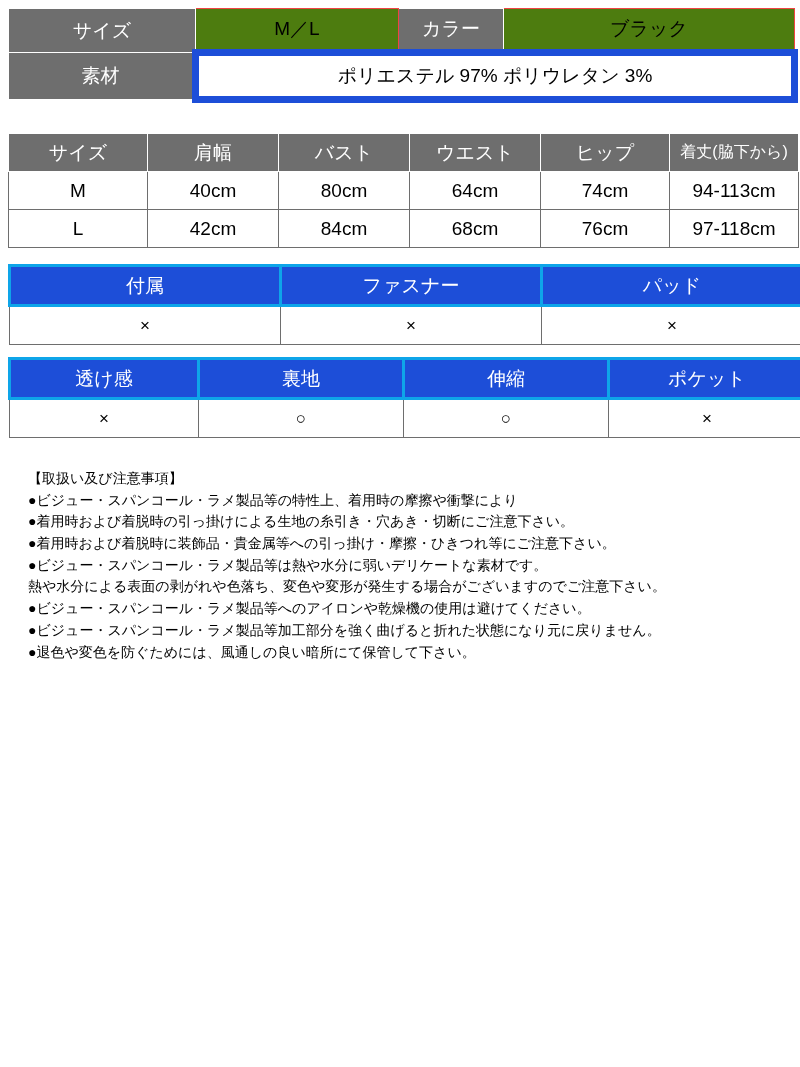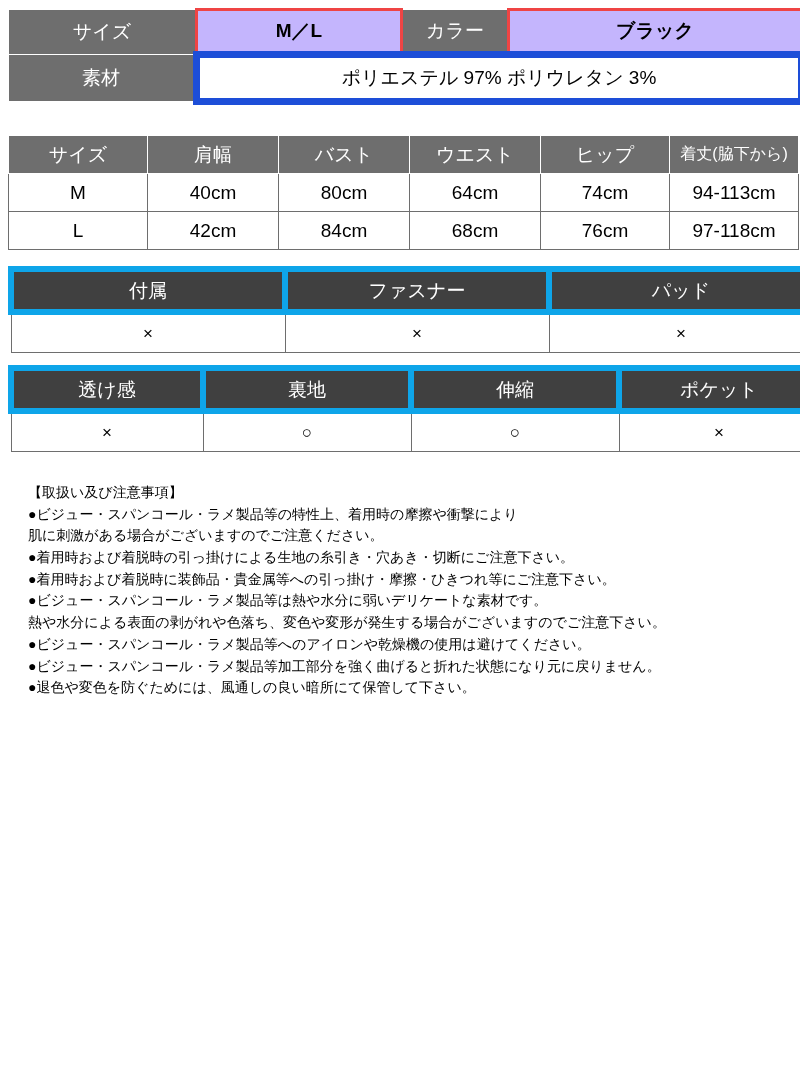--- a/index.html
+++ b/index.html
@@ -37,24 +37,23 @@
   .tbl-basic td {
     height: 40px;
     font-size: 19px;
   }
   .tbl-basic .hdr {
     background: #6e6e6e;
     color: #ffffff;
     font-size: 19px;
   }
   .tbl-basic .val {
-    background: #c4b5fd;
-    color: #000000;
-    border: 3px solid #ef4444;
-    font-weight: bold;
+    background: #4d7c0f;
+    color: #000000;
+    border: 1px solid #ef4444;
   }
   .tbl-basic .val-mat {
     background: #ffffff;
     color: #000000;
     border: 7px solid #1d4ed8;
     font-size: 19px;
   }
   
   .spacer-12 { height: 12px; }
   .spacer-16 { height: 16px; }
@@ -77,23 +76,23 @@
     background: #ffffff;
     color: #000000;
   }
   
   .tbl-feat td {
     height: 37px;
     font-size: 19px;
     border: 1px solid #6e6e6e;
   }
   .tbl-feat .hdr {
-    background: #404040;
+    background: #1d4ed8;
     color: #ffffff;
-    border: 6px solid #0ea5e9;
+    border: 3px solid #0ea5e9;
   }
   .tbl-feat .cell {
     background: #ffffff;
     color: #000000;
     font-size: 17px;
   }
   
   .notes {
     margin-top: 30px;
     padding-left: 20px;
@@ -188,21 +187,20 @@
         <td class="cell">○</td>
         <td class="cell">○</td>
         <td class="cell">×</td>
       </tr>
     </tbody>
   </table>
 
   <div class="notes">
     <div>【取扱い及び注意事項】</div>
     <div>●ビジュー・スパンコール・ラメ製品等の特性上、着用時の摩擦や衝撃により</div>
-    <div>肌に刺激がある場合がございますのでご注意ください。</div>
     <div>●着用時および着脱時の引っ掛けによる生地の糸引き・穴あき・切断にご注意下さい。</div>
     <div>●着用時および着脱時に装飾品・貴金属等への引っ掛け・摩擦・ひきつれ等にご注意下さい。</div>
     <div>●ビジュー・スパンコール・ラメ製品等は熱や水分に弱いデリケートな素材です。</div>
     <div>熱や水分による表面の剥がれや色落ち、変色や変形が発生する場合がございますのでご注意下さい。</div>
     <div>●ビジュー・スパンコール・ラメ製品等へのアイロンや乾燥機の使用は避けてください。</div>
     <div>●ビジュー・スパンコール・ラメ製品等加工部分を強く曲げると折れた状態になり元に戻りません。</div>
     <div>●退色や変色を防ぐためには、風通しの良い暗所にて保管して下さい。</div>
   </div>
 
 </div>

